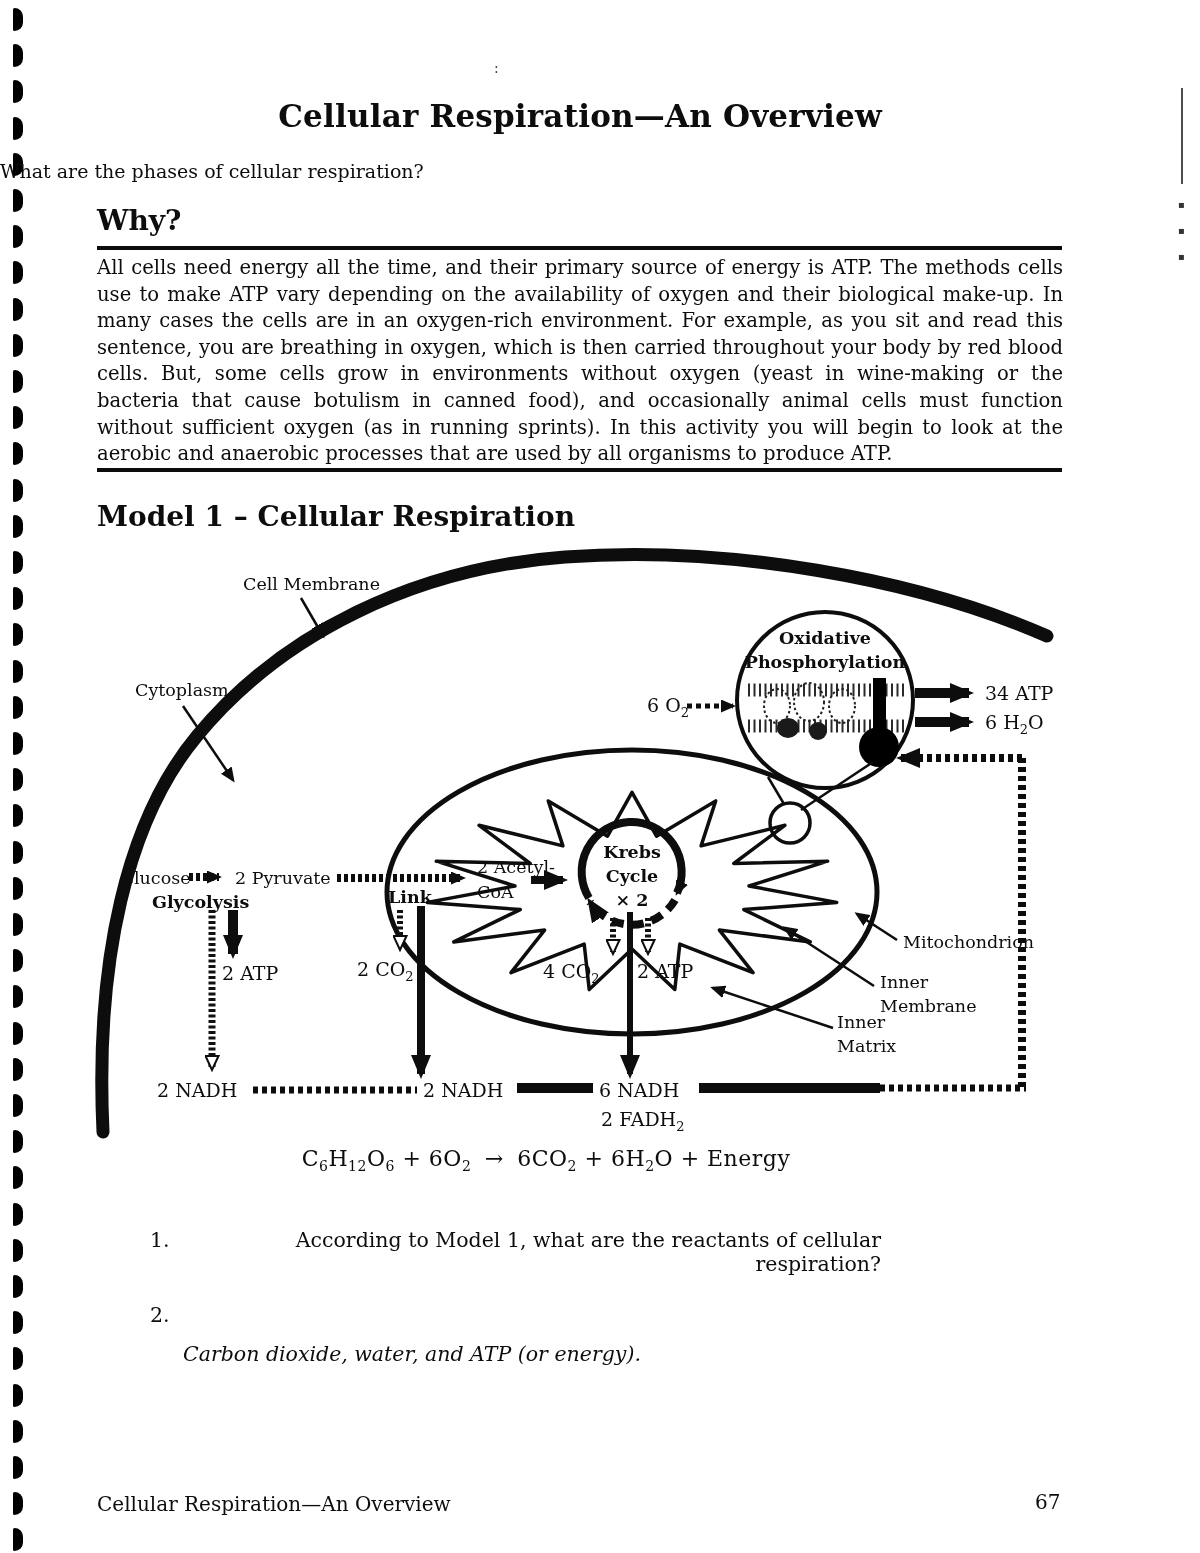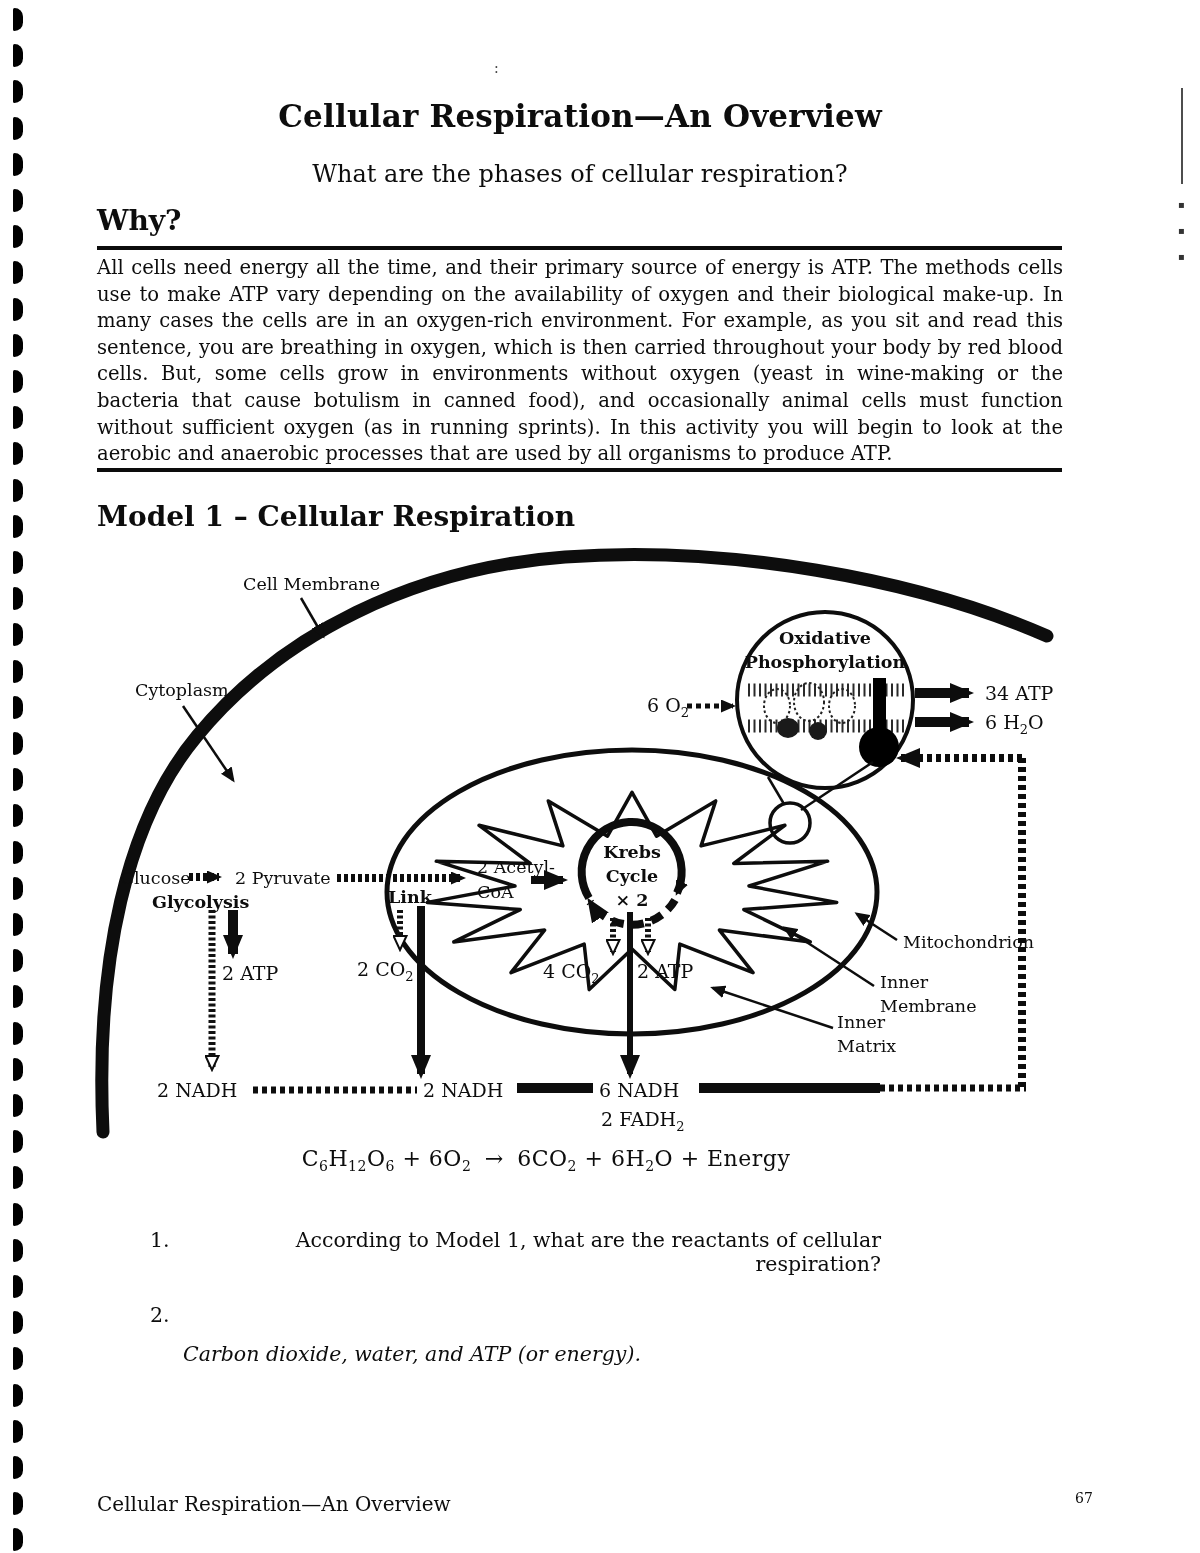--- a/index.html
+++ b/index.html
@@ -2,32 +2,32 @@
 <html><head>
 <meta charset="utf-8">
 <style>
   html,body{margin:0;padding:0;background:#9a9a9a;}
   .page{position:relative;width:1200px;height:1553px;background:#ffffff;margin:0 auto;
         font-family:"DejaVu Serif","Liberation Serif",serif;color:#0d0d0d;overflow:hidden;}
   .abs{position:absolute;}
   .bmark{position:absolute;left:13px;width:10px;height:23px;background:#000;
          border-radius:2px 11px 11px 2px;}
   .title{top:98px;left:0;width:1160px;text-align:center;font-size:31px;font-weight:700;letter-spacing:.2px;}
-  .subtitle{top:160px;left:0;width:1160px;text-align:center;font-size:24px;}
+  .subtitle{top:160px;left:0;width:1160px;font-size:19px;}
   .why{top:204px;left:97px;font-size:28px;font-weight:700;}
   .rule{left:97px;width:965px;height:4px;background:#0c0c0c;}
   .para{top:255px;left:97px;width:966px;font-size:19.6px;line-height:26.6px;text-align:justify;}
   .model-h{top:500px;left:97px;font-size:28px;font-weight:700;}
   .equation{top:1146px;left:0;width:1092px;text-align:center;font-size:22px;letter-spacing:.5px;}
   .equation sub{font-size:14px;}
   .q-num{font-size:20.5px;}
   .q-text{font-size:20.5px;}
   .answer{font-style:italic;font-size:20.5px;}
   .footer-l{top:1492px;left:97px;font-size:20px;}
-  .footer-r{top:1490px;left:1035px;font-size:14px;margin-left:40px;}
+  .footer-r{top:1490px;left:1035px;font-size:20px;}
   .artifact-line{top:88px;left:1181px;width:2px;height:96px;background:#2e2e2e;opacity:.85;}
   .artifact-dots{top:192px;left:1178px;width:8px;font-size:10px;color:#333;line-height:26px;}
   .artifact-colon{top:60px;left:494px;font-size:14px;color:#444;}
   svg text{font-family:"DejaVu Serif","Liberation Serif",serif;fill:#0d0d0d;}
   .dlab{font-size:17.5px;}
   .dlab-b{font-size:17.5px;font-weight:700;}
   .dlab-s{font-size:19px;}
 </style>
 </head>
 <body>

